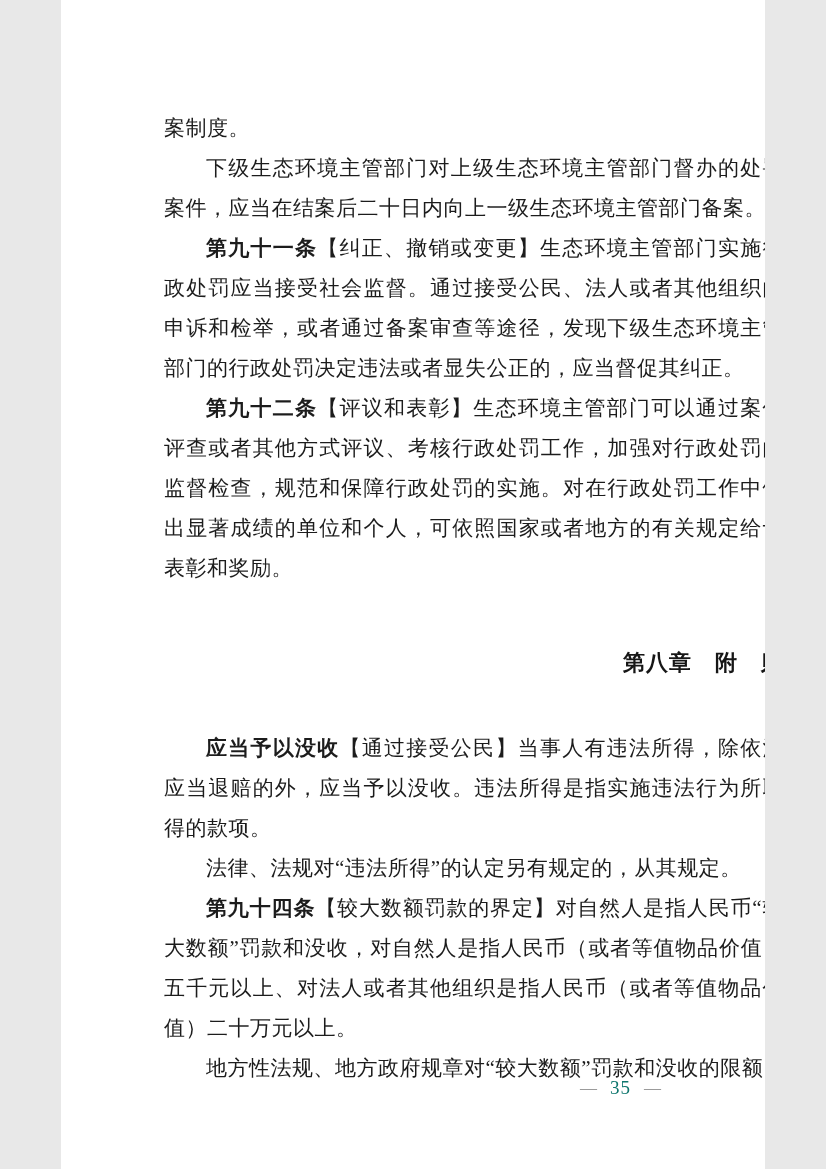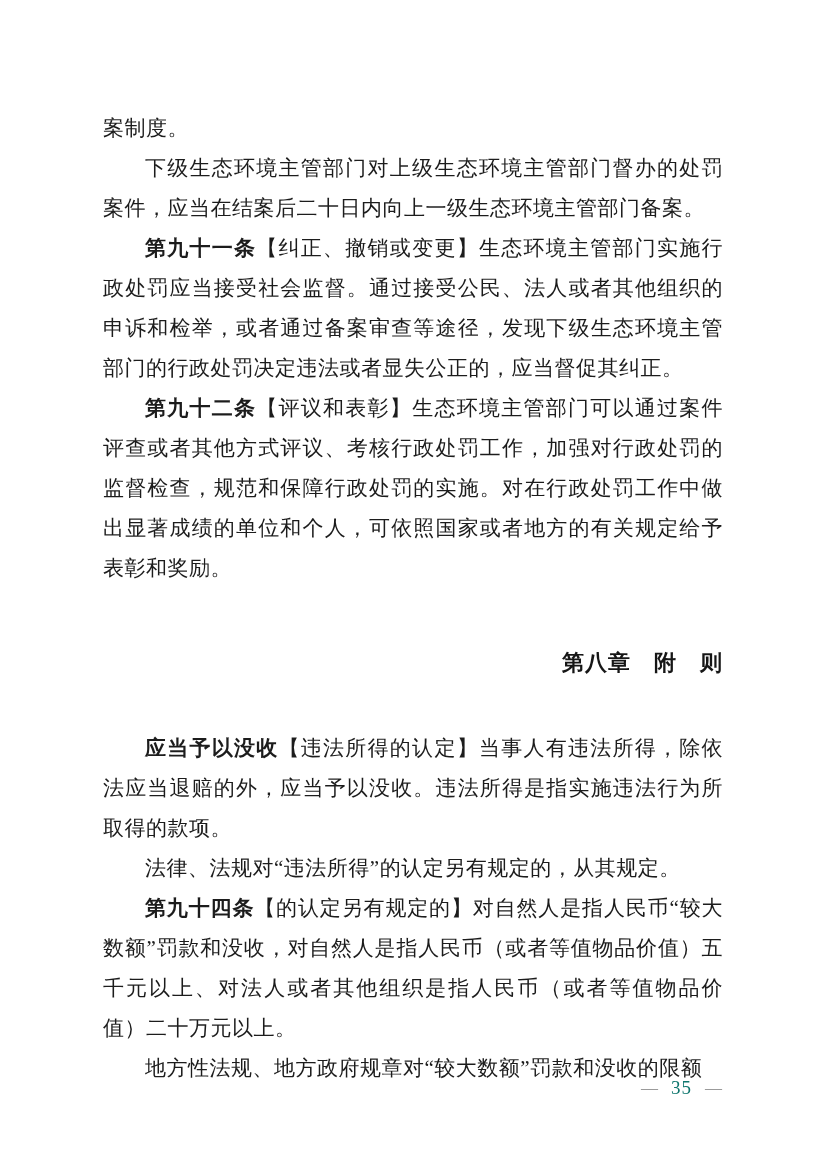--- a/index.html
+++ b/index.html
@@ -2,21 +2,21 @@
 <html lang="zh"><head>
 <meta charset="utf-8">
 <style>
   html, body {
     margin: 0;
     padding: 0;
     background: #e8e8e8;
   }
   .page {
     position: relative;
-    width: 826px;
+    width: 704px;
     height: 1169px;
     margin: 0 auto;
     background: #ffffff;
     font-family: "Liberation Serif", serif;
     color: #1c1c1c;
     overflow: hidden;
   }
   .content {
     box-sizing: border-box;
     padding: 108px 103px 0 103px;
@@ -77,25 +77,25 @@
     <p class="para no-indent">案制度。</p>
 
     <p class="para">下级生态环境主管部门对上级生态环境主管部门督办的处罚案件，应当在结案后二十日内向上一级生态环境主管部门备案。</p>
 
     <p class="para"><span class="art-num">第九十一条</span><span class="art-tag">【纠正、撤销或变更】</span><span class="art-body">生态环境主管部门实施行政处罚应当接受社会监督。通过接受公民、法人或者其他组织的申诉和检举，或者通过备案审查等途径，发现下级生态环境主管部门的行政处罚决定违法或者显失公正的，应当督促其纠正。</span></p>
 
     <p class="para"><span class="art-num">第九十二条</span><span class="art-tag">【评议和表彰】</span><span class="art-body">生态环境主管部门可以通过案件评查或者其他方式评议、考核行政处罚工作，加强对行政处罚的监督检查，规范和保障行政处罚的实施。对在行政处罚工作中做出显著成绩的单位和个人，可依照国家或者地方的有关规定给予表彰和奖励。</span></p>
 
     <h2 class="chapter">第八章　附　则</h2>
 
-    <p class="para"><span class="art-num">应当予以没收</span><span class="art-tag">【违法所得的认定】</span><span class="art-body">当事人有违法所得，除依法应当退赔的外，应当予以没收。违法所得是指实施违法行为所取得的款项。</span></p>
+    <p class="para"><span class="art-num">应当予以没收</span><span class="art-tag">【通过接受公民】</span><span class="art-body">当事人有违法所得，除依法应当退赔的外，应当予以没收。违法所得是指实施违法行为所取得的款项。</span></p>
 
     <p class="para">法律、法规对“违法所得”的认定另有规定的，从其规定。</p>
 
-    <p class="para"><span class="art-num">第九十四条</span><span class="art-tag">【的认定另有规定的】</span><span class="art-body">对自然人是指人民币“较大数额”罚款和没收，对自然人是指人民币（或者等值物品价值）五千元以上、对法人或者其他组织是指人民币（或者等值物品价值）二十万元以上。</span></p>
+    <p class="para"><span class="art-num">第九十四条</span><span class="art-tag">【较大数额罚款的界定】</span><span class="art-body">对自然人是指人民币“较大数额”罚款和没收，对自然人是指人民币（或者等值物品价值）五千元以上、对法人或者其他组织是指人民币（或者等值物品价值）二十万元以上。</span></p>
 
     <p class="para">地方性法规、地方政府规章对“较大数额”罚款和没收的限额</p>
 
   </div>
 
   <div class="footer">
     <span class="dash">—</span>
     <span class="pagenum">35</span>
     <span class="dash">—</span>
   </div>

